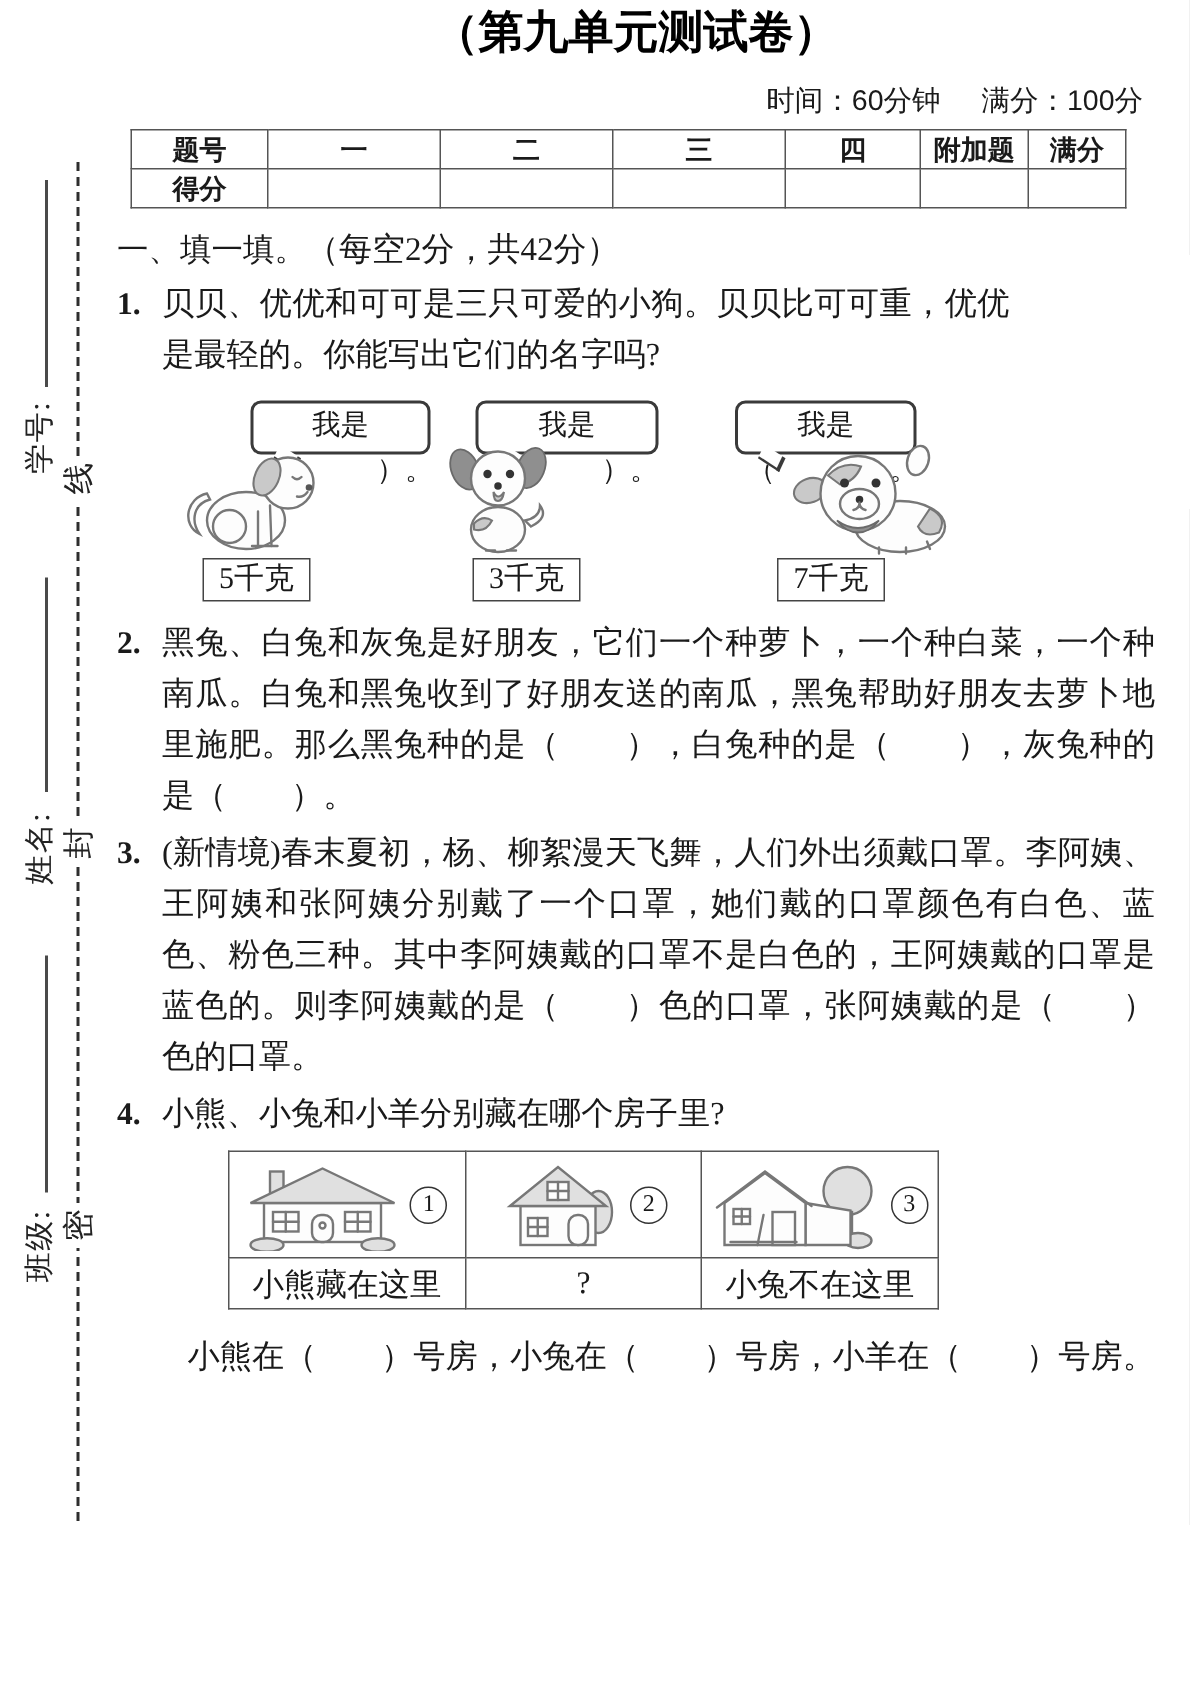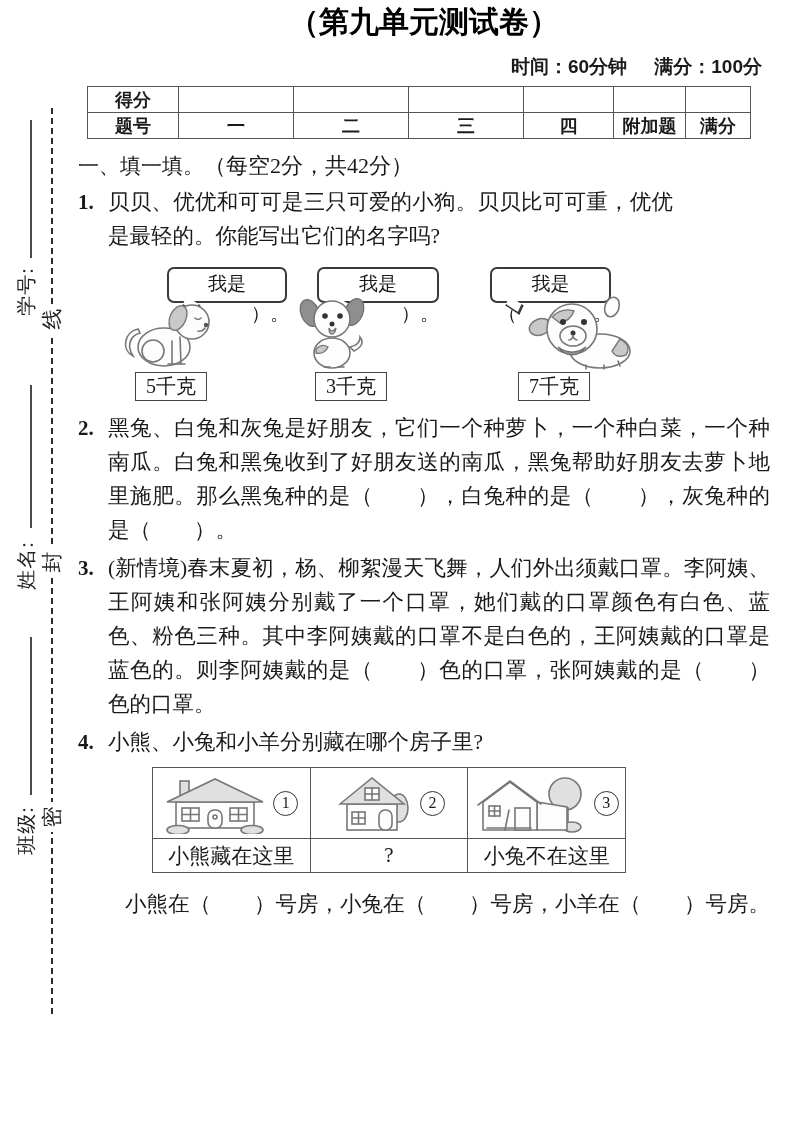--- a/index.html
+++ b/index.html
@@ -15,21 +15,21 @@
   .seal-char{position:absolute;width:30px;text-align:center;transform:rotate(-90deg);
              font-size:21px;color:#222;background:#fff;}
 
   
   .main{position:absolute;left:78px;top:0;width:692px;}
   .title{margin-top:20px;text-align:center;font-family:"Liberation Sans","DejaVu Sans",sans-serif;
          font-weight:bold;font-size:38px;line-height:1.25;color:#000;}
   .subtitle{text-align:center;font-family:"Liberation Sans","DejaVu Sans",sans-serif;
             font-weight:bold;font-size:30px;line-height:1.2;margin-top:4px;color:#000000;}
   .meta{margin-top:14px;text-align:right;padding-right:8px;
-        font-family:"Liberation Sans","DejaVu Sans",sans-serif;font-weight:bold;font-size:19px;}
+        font-family:"Liberation Sans","DejaVu Sans",sans-serif;font-weight:normal;font-size:19px;}
   .meta span{margin-left:22px;}
 
   table.score{border-collapse:collapse;margin:6px 0 0 9px;table-layout:fixed;}
   table.score td{border:1.6px solid #555;height:25px;text-align:center;
                  font-family:"Liberation Sans","DejaVu Sans",sans-serif;font-weight:bold;font-size:18px;padding:0;}
 
   .sec-head{margin-top:12px;font-size:21px;}
   .sec-head .b{font-family:"Liberation Sans","DejaVu Sans",sans-serif;font-weight:normal;}
   .sec-head .n{font-size:22px;margin-top:16px;}
 
@@ -99,36 +99,36 @@
         <col style="width:91px">
           <col style="width:115px">
           <col style="width:115px">
           <col style="width:115px">
         <col style="width:90px">
           <col style="width:72px">
           <col style="width:65px">
       </colgroup>
       <tbody>
           <tr>
-        <td>得分</td>
-        <td></td>
-        <td></td>
-        <td></td>
-        <td></td>
-        <td></td>
-        <td></td>
-      </tr>
-      <tr>
         <td>题号</td>
         <td>一</td>
         <td>二</td>
         <td>三</td>
         <td>四</td>
         <td>附加题</td>
         <td>满分</td>
+      </tr>
+      <tr>
+        <td>得分</td>
+        <td></td>
+        <td></td>
+        <td></td>
+        <td></td>
+        <td></td>
+        <td></td>
       </tr>
     </tbody>
       </table>
 
     <div class="sec-head">
       <span class="b">一、填一填。</span><span class="n">（每空2分，共42分）</span>
     </div>
 
     <div class="q q1">
       <div class="qnum">1.</div>

